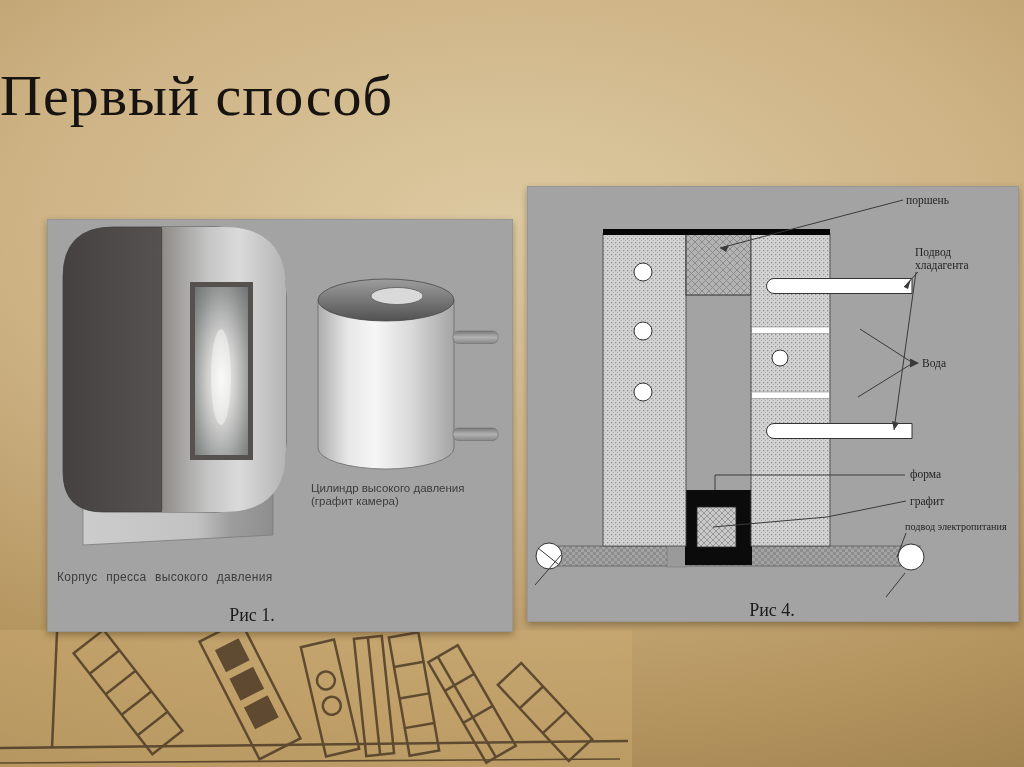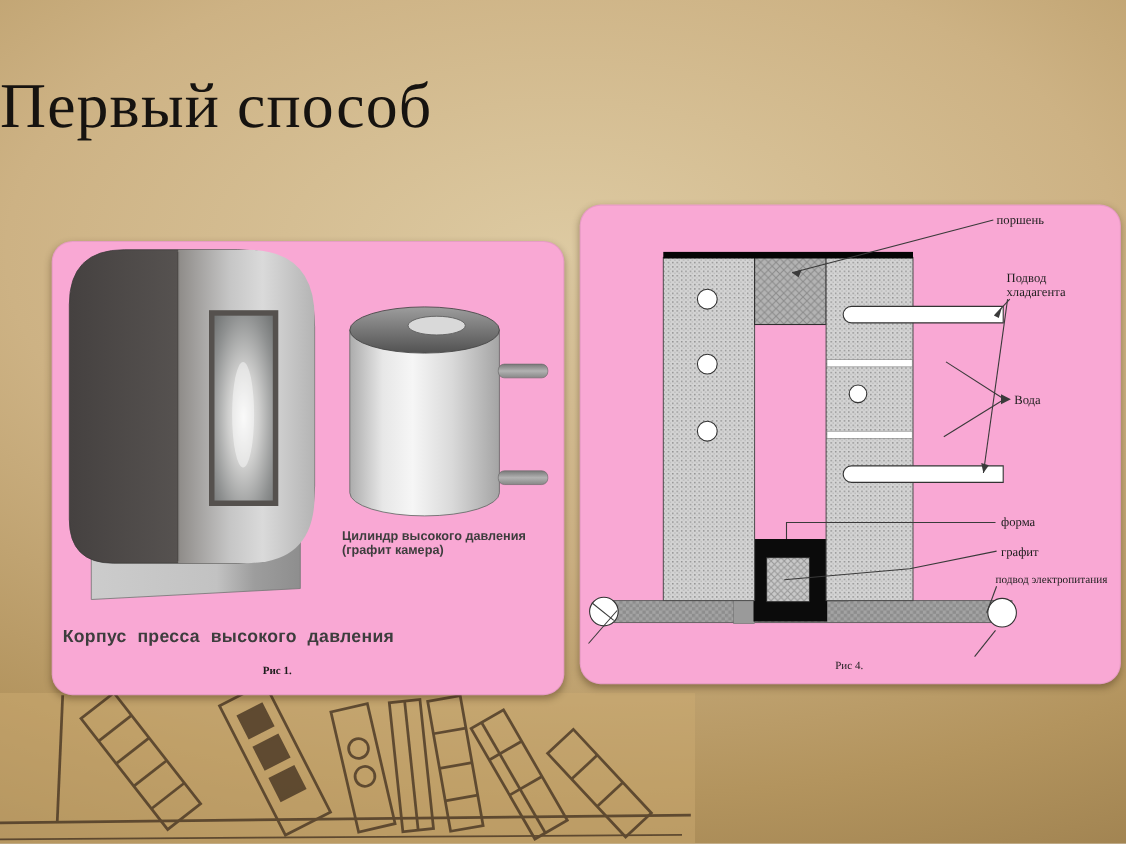--- a/index.html
+++ b/index.html
@@ -8,34 +8,33 @@
     background:
       radial-gradient(ellipse 130% 95% at 50% 30%, #ddcaa2 0%, #cdb284 38%, #b3945e 68%, #8f7345 100%);
     font-family:"Liberation Serif", serif;
   }
   .slide-title{
     position:absolute;top:62px;left:0;width:100%;
     text-align:left;font-size:58px;color:#161310;letter-spacing:1px;
     font-family:"Liberation Serif", serif;z-index:3;
   }
   .panel{
-    position:absolute;background:#f9a8d4;z-index:2;
+    position:absolute;background:#a3a3a3;z-index:2;
     box-shadow:0 3px 7px rgba(55,38,12,.38), inset 0 0 0 1px rgba(0,0,0,.07);
-    border-radius:19px;
-  }
-  #panel-fig1{left:47px;top:219px;width:466px;height:413px;font-weight:bold;}
+  }
+  #panel-fig1{left:47px;top:219px;width:466px;height:413px;}
   #panel-fig2{left:527px;top:186px;width:492px;height:436px;}
   .fig1-label{
     position:absolute;font-family:"Liberation Sans", sans-serif;color:#3d3d3d;
     line-height:1.15;
   }
   #cylinder-label{left:264px;top:263px;font-size:11.5px;}
-  #body-label{left:10px;top:352px;font-size:16px;word-spacing:5px;letter-spacing:.3px;}
+  #body-label{left:10px;top:352px;font-size:12px;word-spacing:5px;letter-spacing:.3px;}
   .fig-caption{
-    position:absolute;font-family:"Liberation Serif", serif;font-size:10px;color:#1c1c1c;
+    position:absolute;font-family:"Liberation Serif", serif;font-size:18px;color:#1c1c1c;
     text-align:center;
   }
   #caption-fig1{left:150px;top:386px;width:110px;}
   #caption-fig2{left:190px;top:414px;width:110px;}
   #books-sketch{position:absolute;left:0;top:630px;z-index:1;}
   svg{display:block;}
   .diagram-label{font-family:"Liberation Serif", serif;fill:#1f1f1f;}
 </style>
 </head>
 <body>

